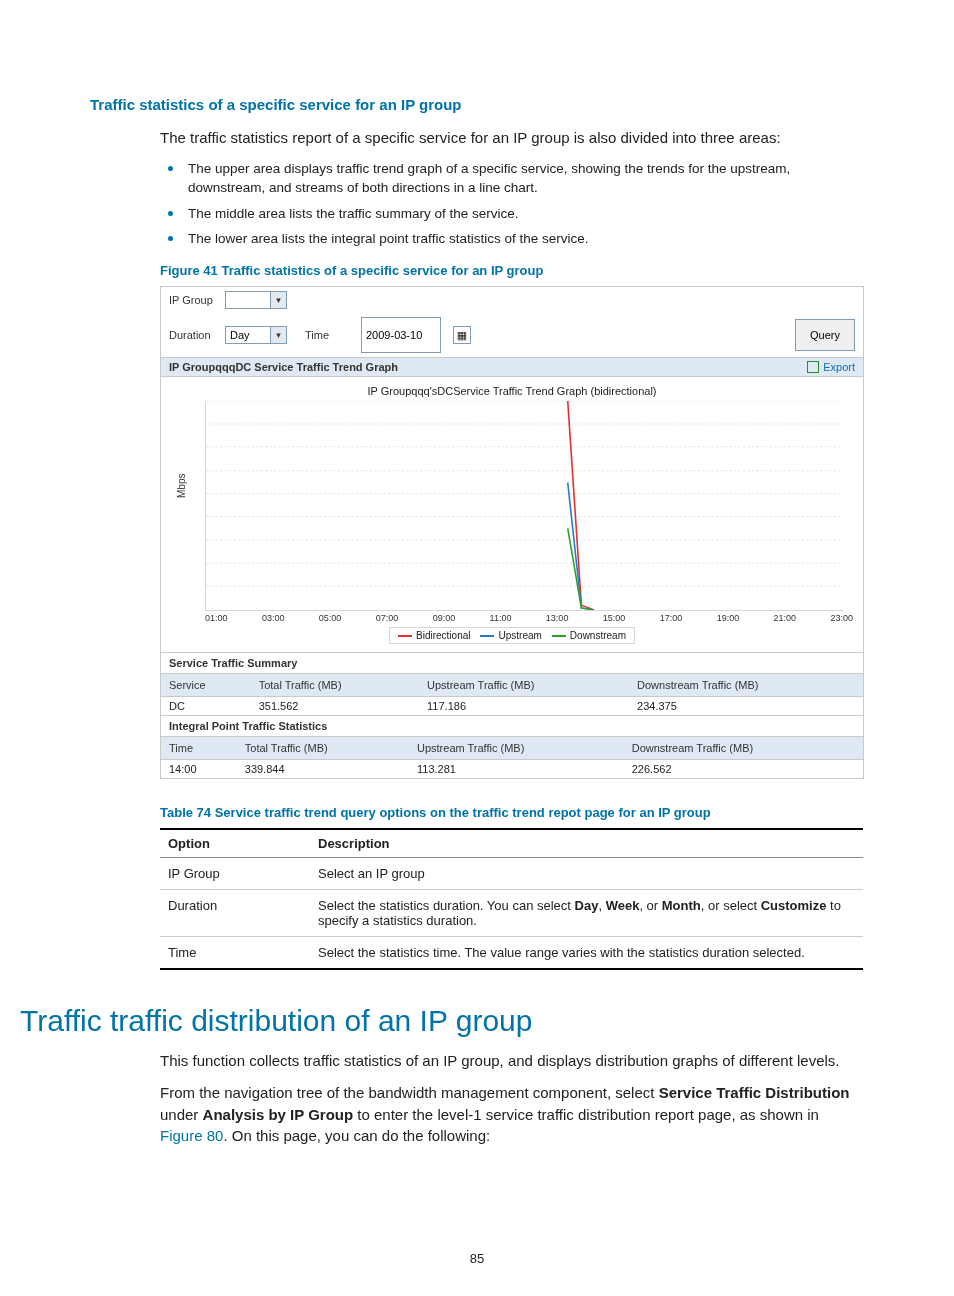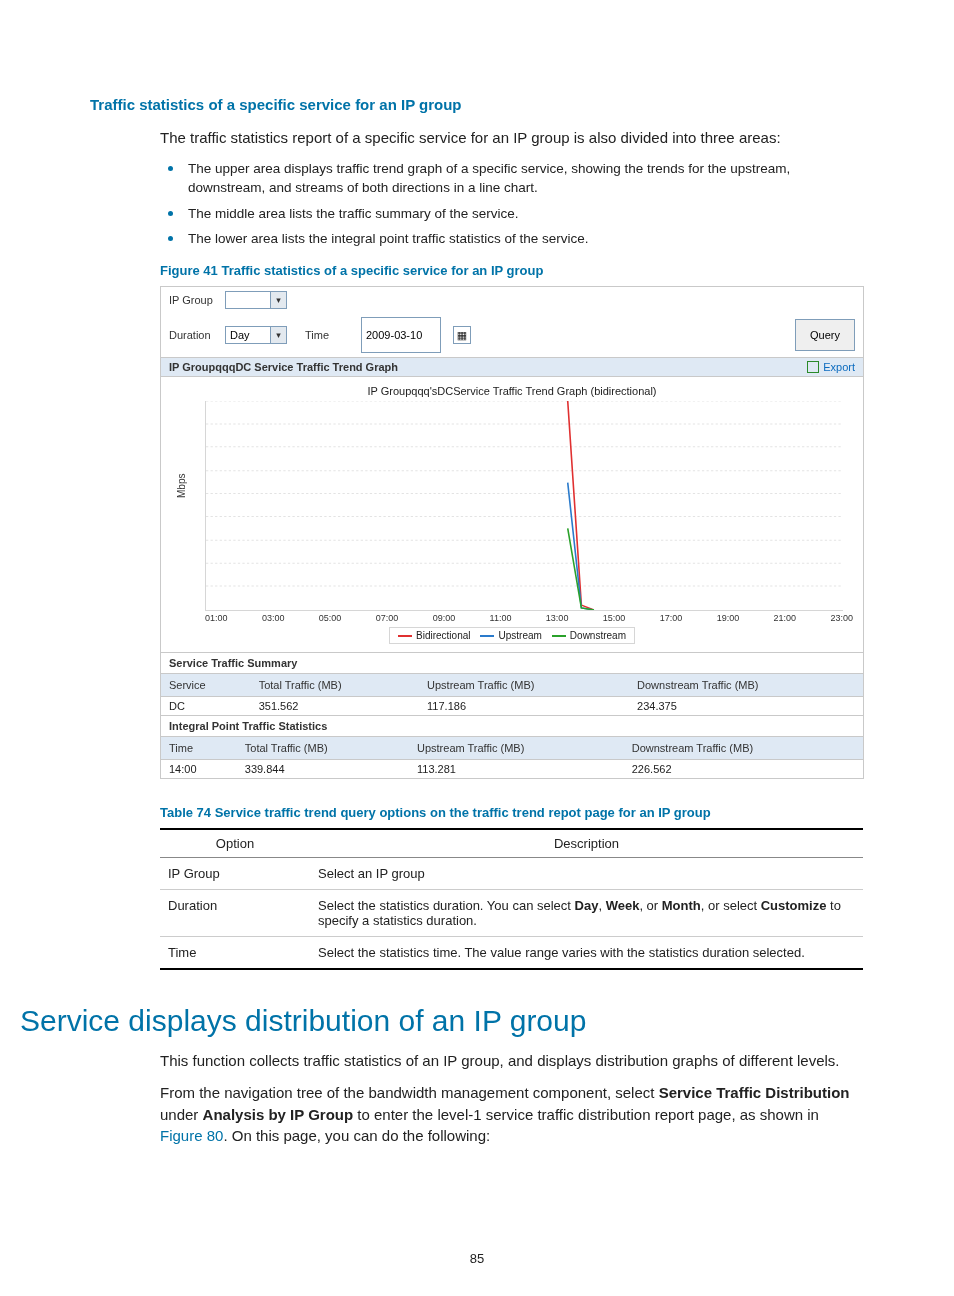--- a/index.html
+++ b/index.html
@@ -35,21 +35,21 @@
 .ticks{display:flex;justify-content:space-between;font-size:9px;color:#333;margin:2px 0 0 34px}
 .legend{display:flex;gap:10px;justify-content:center;border:1px solid #d6d6d6;margin:4px auto 6px;padding:2px 8px;width:fit-content;font-size:10px}
 .legend span{display:inline-flex;align-items:center;gap:4px}
 .sw{width:14px;height:2px;display:inline-block}
 .tbl{width:100%;border-collapse:collapse;font-size:11px}
 .tbl th{background:var(--fig-head);text-align:left;padding:5px 8px;color:#333;border-top:1px solid var(--fig-border);border-bottom:1px solid var(--fig-border);font-weight:400}
 .tbl td{padding:3px 8px}
 .sec-title{color:#333;font-weight:700;padding:4px 8px;font-size:11px;border-top:1px solid var(--fig-border)}
 
 table.opt{width:703px;margin-left:70px;border-collapse:collapse;font-size:13px}
-table.opt thead th{border-top:2px solid #000;border-bottom:1px solid #888;text-align:center;padding:6px 8px;font-weight:400}
+table.opt thead th{border-top:2px solid #000;border-bottom:1px solid #888;text-align:left;padding:6px 8px;font-weight:700}
 table.opt tbody td{border-bottom:1px solid #ccc;padding:8px 8px;vertical-align:top}
 table.opt tbody tr:last-child td{border-bottom:2px solid #000}
 .opt .ocol{width:150px}
 
 .pagenum{position:absolute;bottom:30px;left:0;width:100%;text-align:center;font-size:13px}
 </style>
 </head>
 <body>
 
 <div class="page">
@@ -213,18 +213,18 @@
         <td>Duration</td>
         <td><span>Select the statistics duration. You can select </span><b>Day</b><span>, </span><b>Week</b><span>, or </span><b>Month</b><span>, or select </span><b>Customize</b><span> to specify a statistics duration.</span></td>
       </tr>
       <tr>
         <td>Time</td>
         <td>Select the statistics time. The value range varies with the statistics duration selected.</td>
       </tr>
     </tbody>
   </table>
 
-  <h2 class="big">Service displays distribution of an IP group</h2>
+  <h2 class="big">Traffic traffic distribution of an IP group</h2>
   <p>This function collects traffic statistics of an IP group, and displays distribution graphs of different levels.</p>
   <p><span>From the navigation tree of the bandwidth management component, select </span><b>Service Traffic Distribution</b><span> under </span><b>Analysis by IP Group</b><span> to enter the level-1 service traffic distribution report page, as shown in </span><a class="link">Figure 80</a><span>. On this page, you can do the following:</span></p>
 
   <div class="pagenum">85</div>
 </div>
 
 </body></html>

